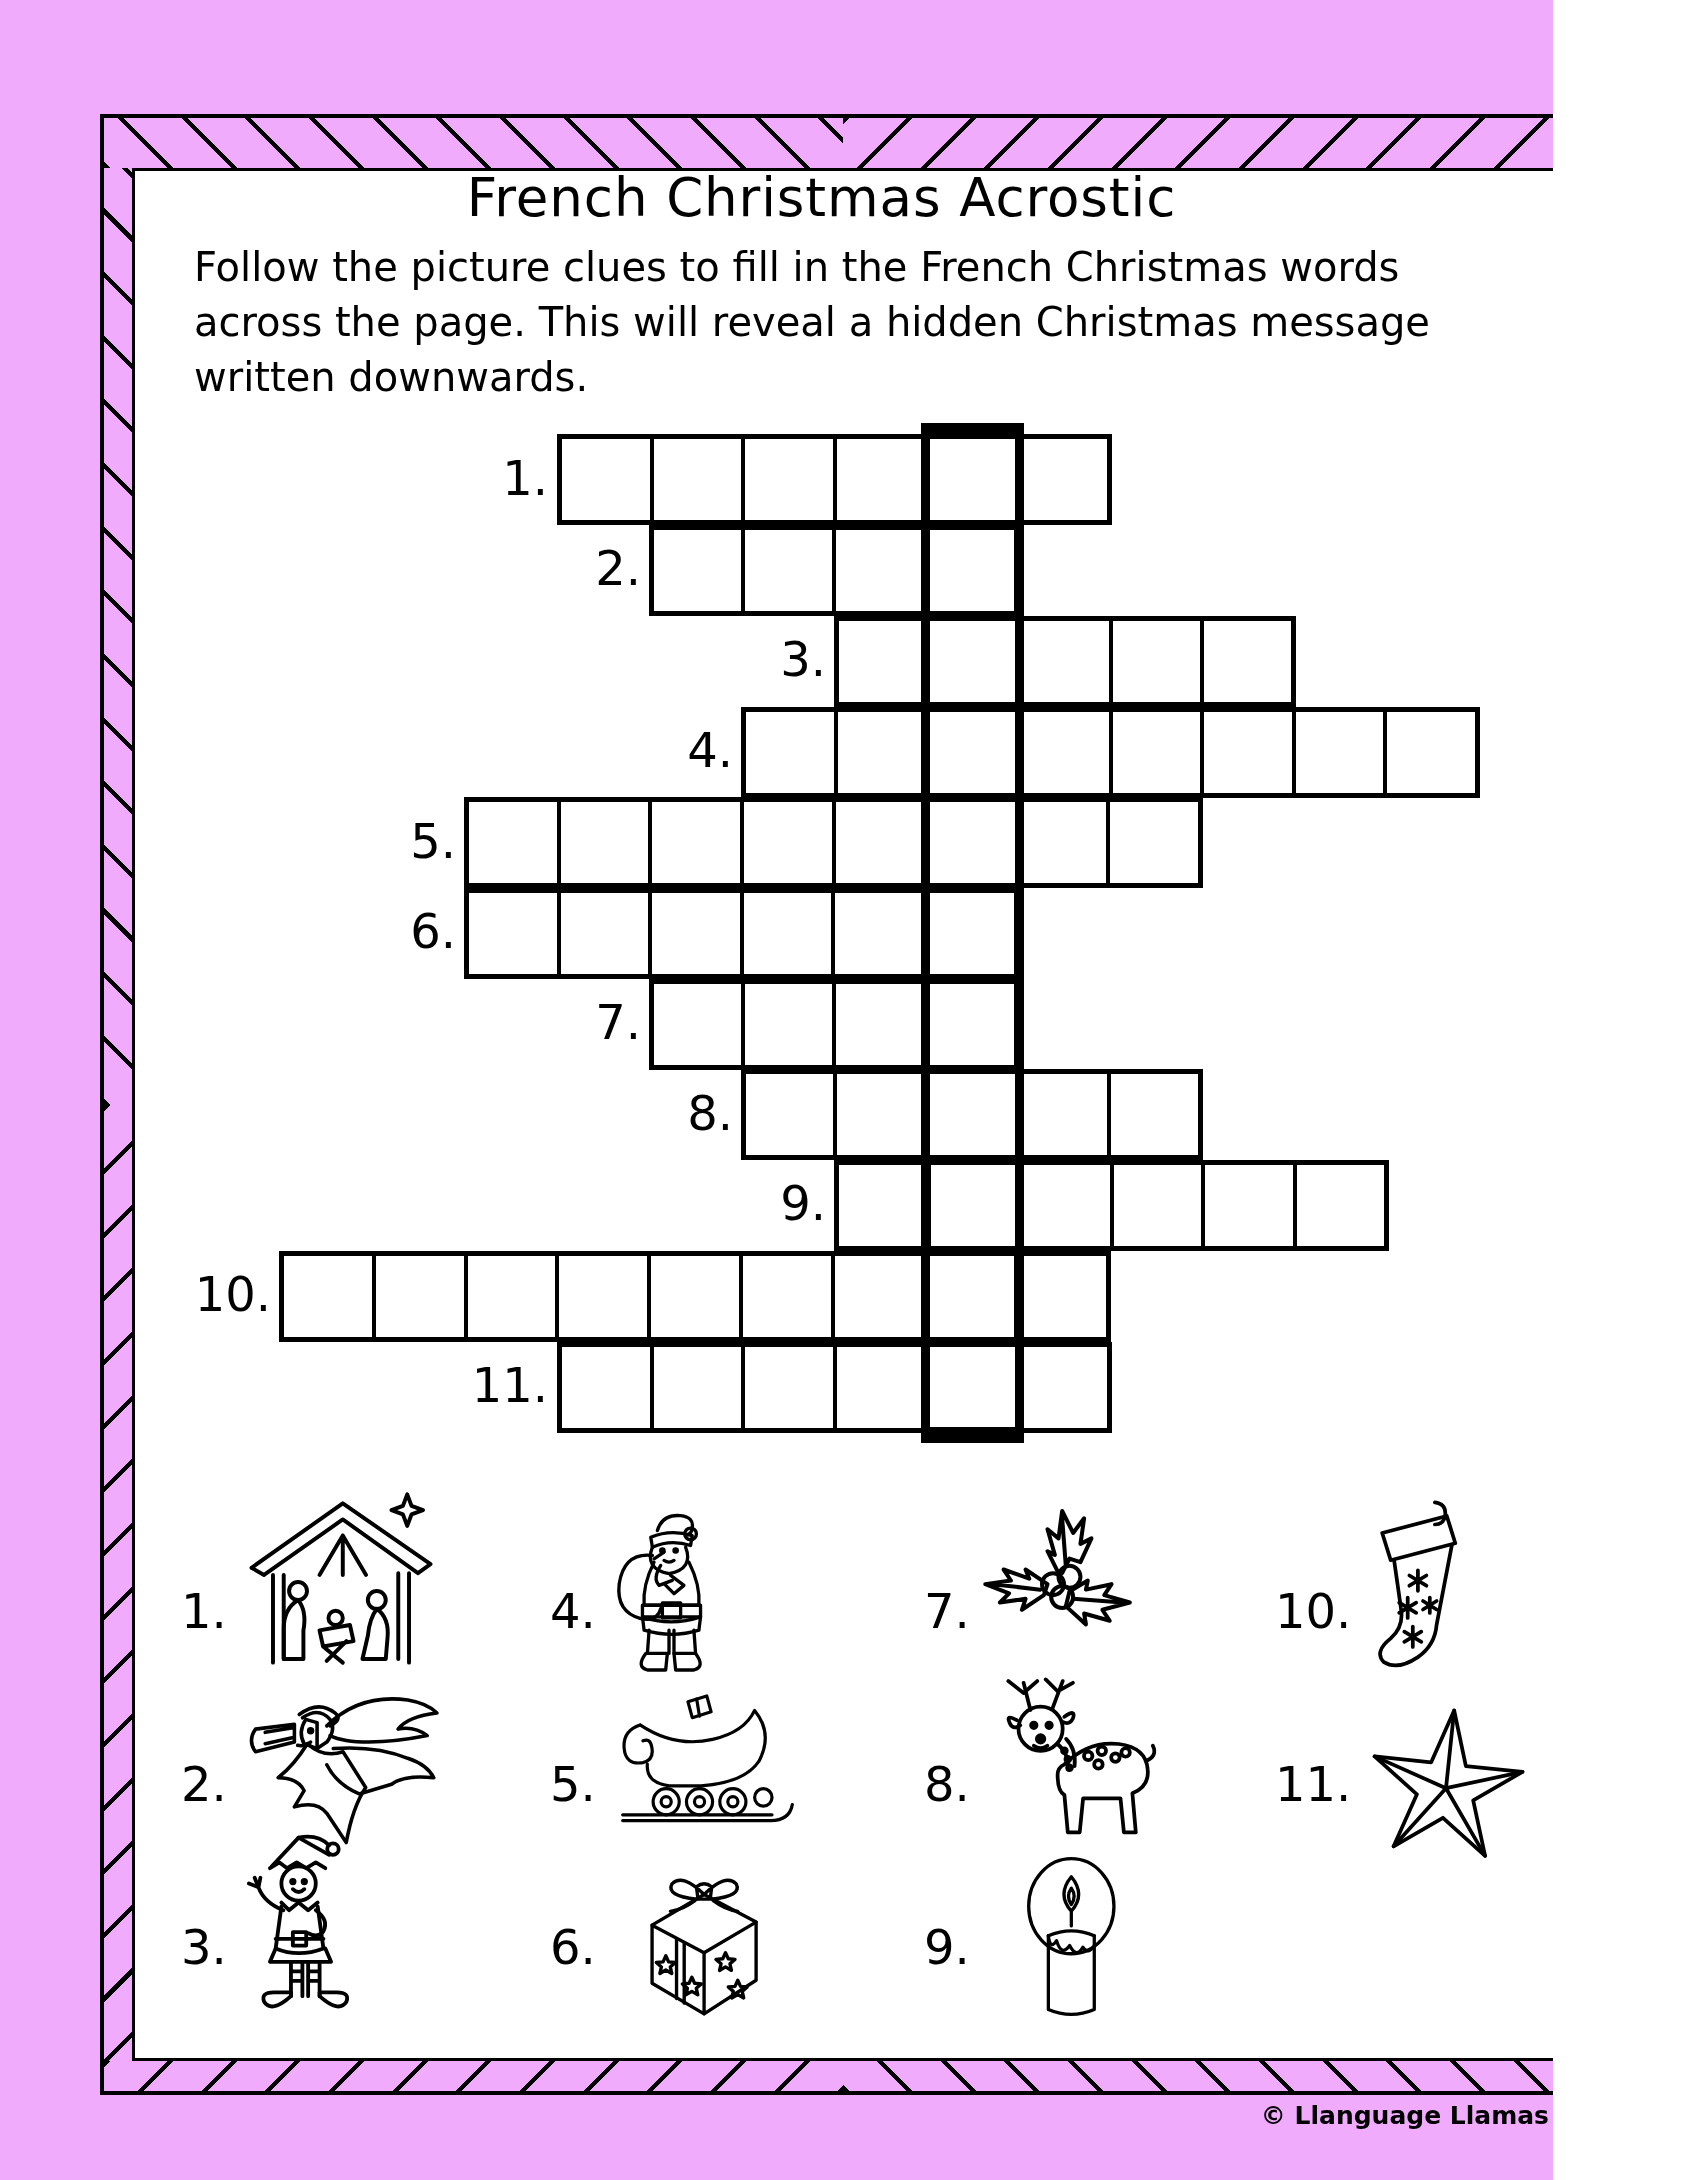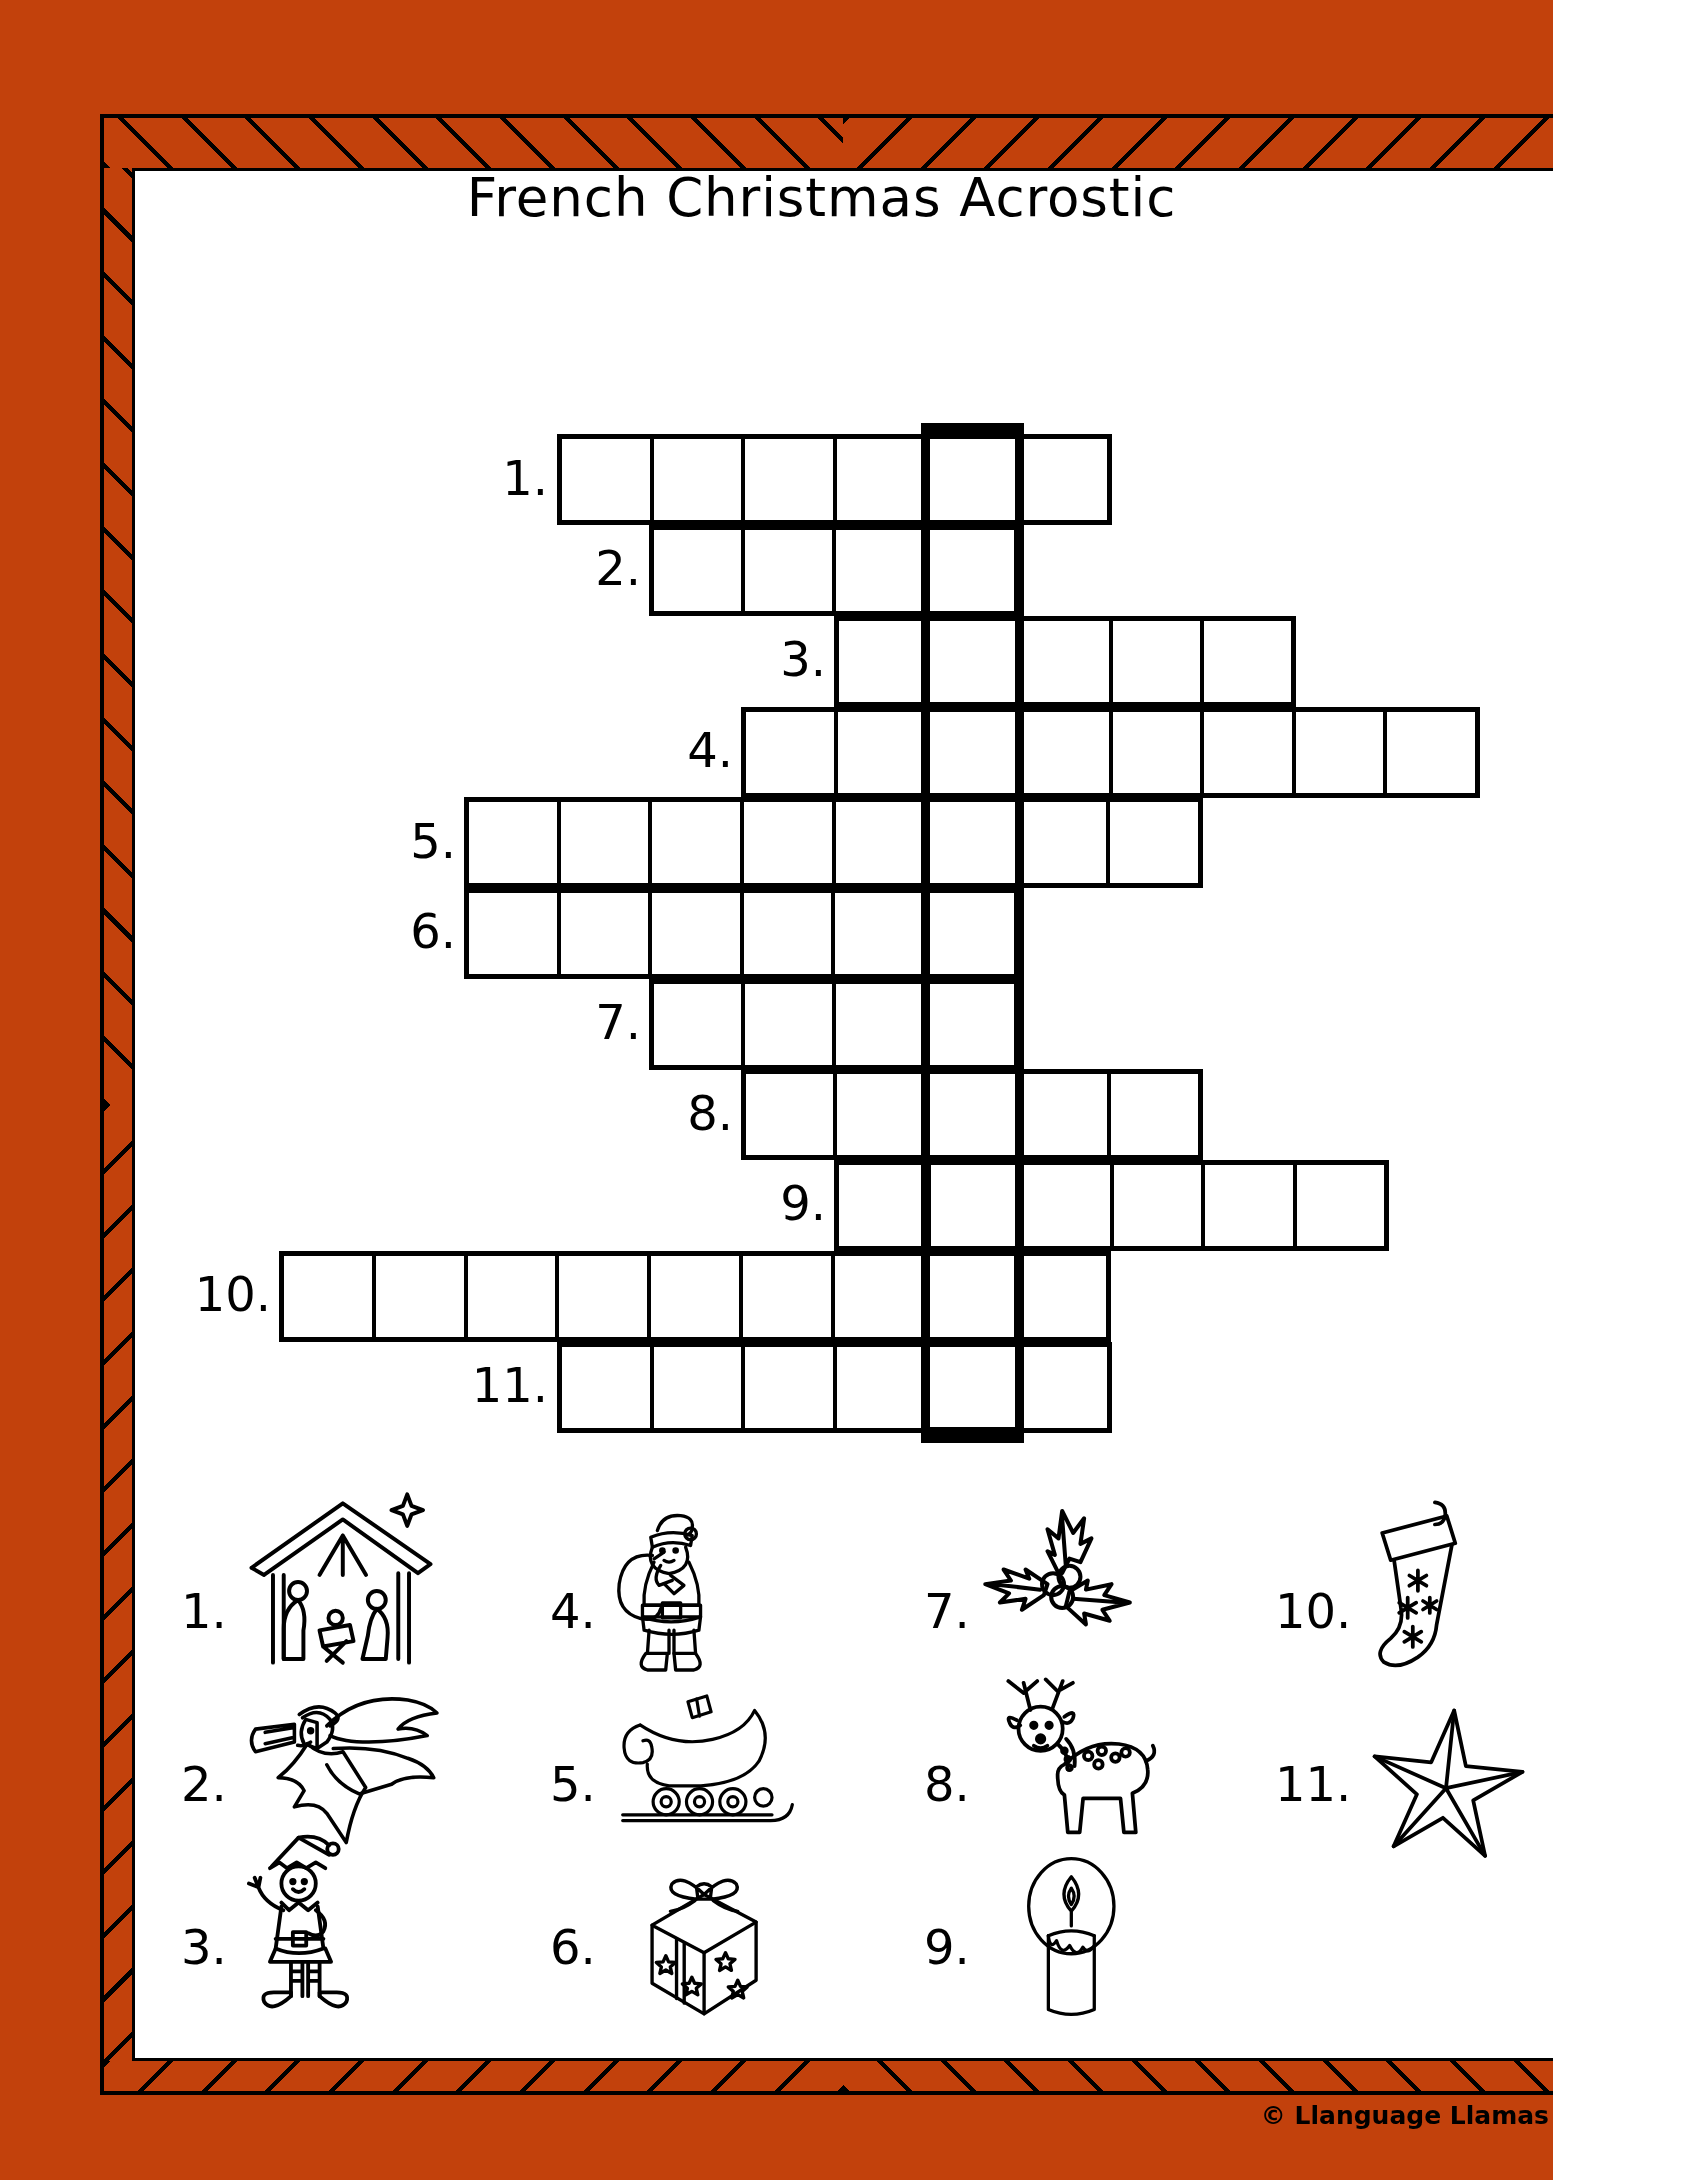--- a/index.html
+++ b/index.html
@@ -1,16 +1,16 @@
 <!DOCTYPE html>
 <html style="font-size:13.6px"><head>
 <meta charset="utf-8">
 <style>
   html,body{margin:0;padding:0;background:#fff;}
-  .page{position:relative;width:1553px;height:2181px;background:#c2410c;overflow:hidden;
+  .page{position:relative;width:1553px;height:2181px;background:#f0abfc;overflow:hidden;
         font-family:"DejaVu Sans","Liberation Sans",sans-serif;color:#000;}
   
   .frame{position:absolute;left:100px;top:114px;width:1486px;height:1981px;
          border:4.3px solid #000;box-sizing:border-box;}
   .frame .inner{position:absolute;left:28px;top:50px;right:26.4px;bottom:30px;
                 border:3.4px solid #000;background:#fff;}
   .band{position:absolute;}
   .h45 {background:repeating-linear-gradient(45deg, #000 0 4.3px, transparent 4.3px 45px);}
   .h135{background:repeating-linear-gradient(135deg,#000 0 4.3px, transparent 4.3px 45px);}
   .band.top-l{left:0;top:0;width:50%;height:50px;}
@@ -53,20 +53,25 @@
     <div class="band bot-l h135"></div>
     <div class="band bot-r h45"></div>
     <div class="band lef-t h45"></div>
     <div class="band lef-b h135"></div>
     <div class="band rig-t h135"></div>
     <div class="band rig-b h45"></div>
     <div class="inner"></div>
   </div>
 
   <div class="title">French Christmas Acrostic</div>
+  <div class="instr">
+    <div>Follow the picture clues to fill in the French Christmas words</div>
+    <div>across the page. This will reveal a hidden Christmas message</div>
+    <div>written downwards.</div>
+  </div>
 
   <div id="puzzle">
       <div class="rlabel" style="left: 403px; top: 450px;">1.</div>
       <div class="prow" style="left: 557px; top: 434px; width: 555px; height: 91px;">
         <div class="pcell"></div>
         <div class="pcell"></div>
         <div class="pcell"></div>
         <div class="pcell"></div>
         <div class="pcell"></div>
         <div class="pcell"></div>

